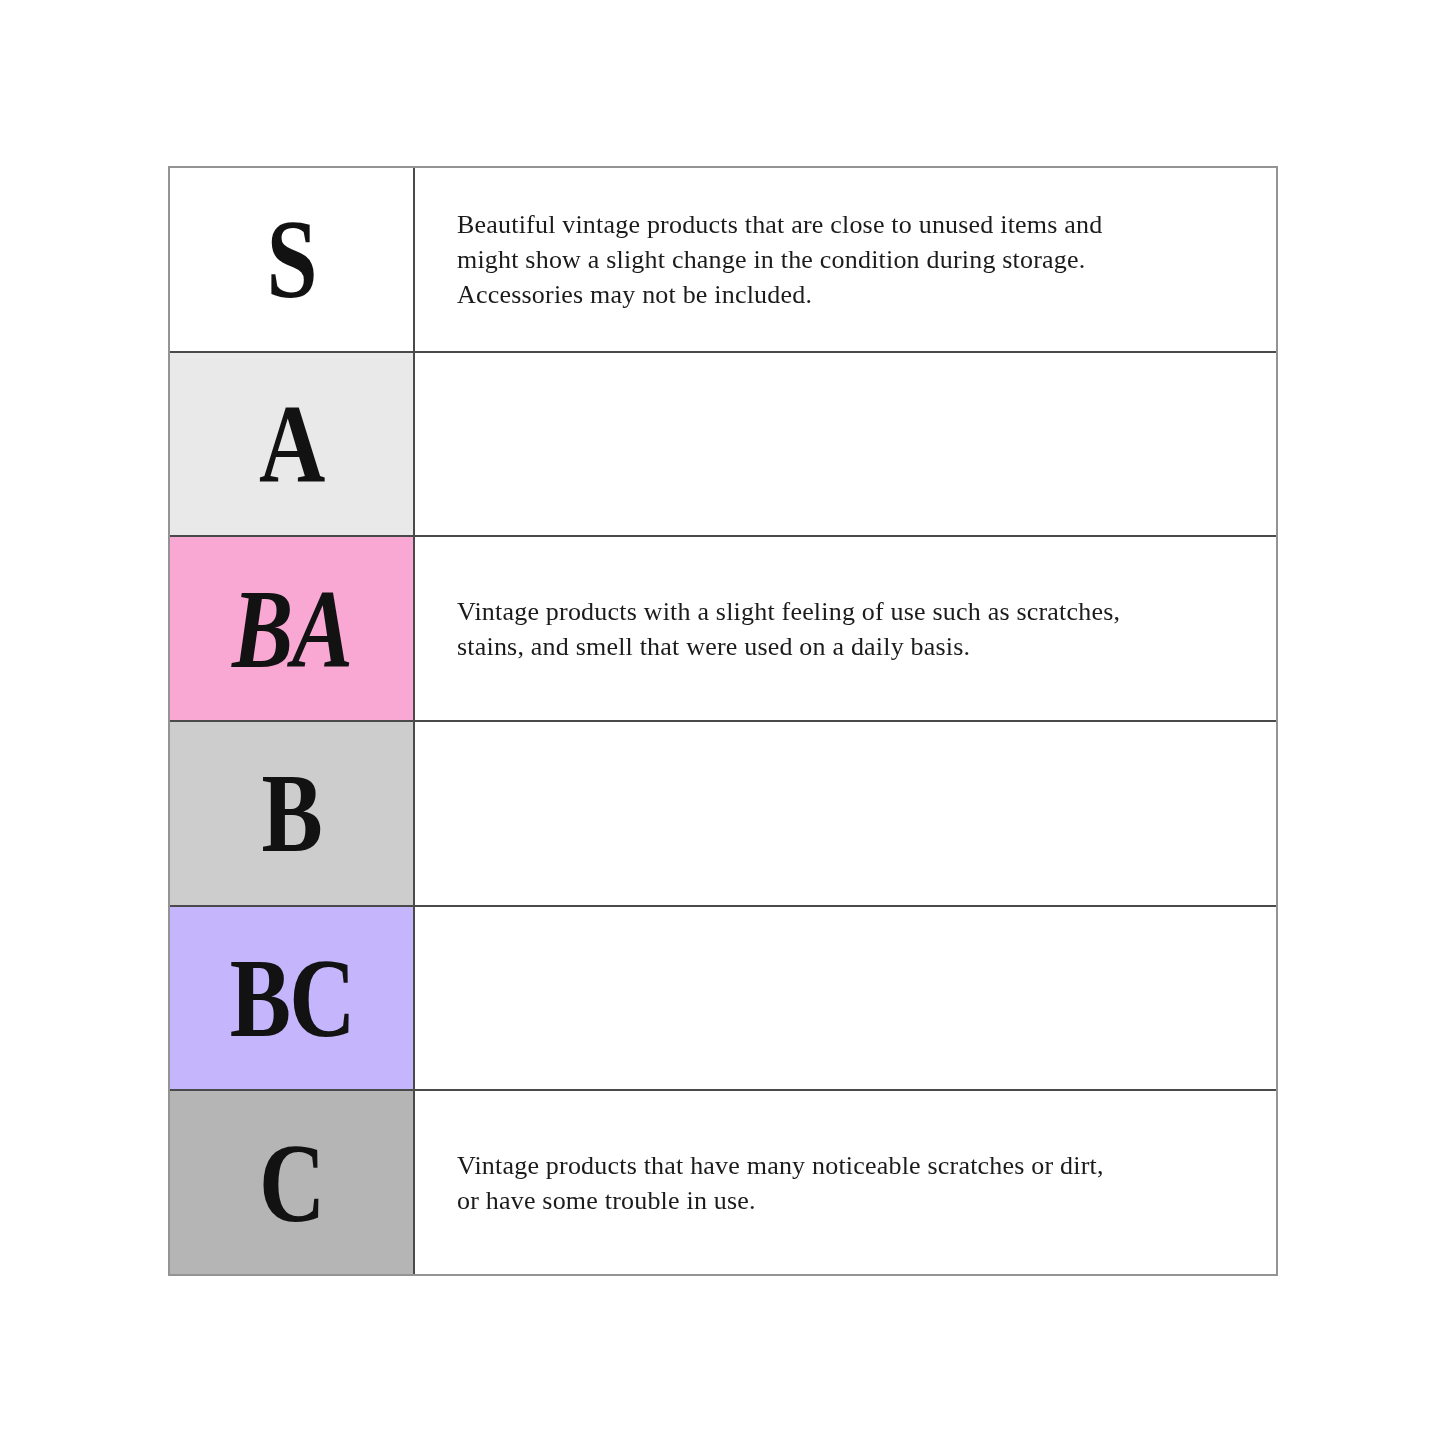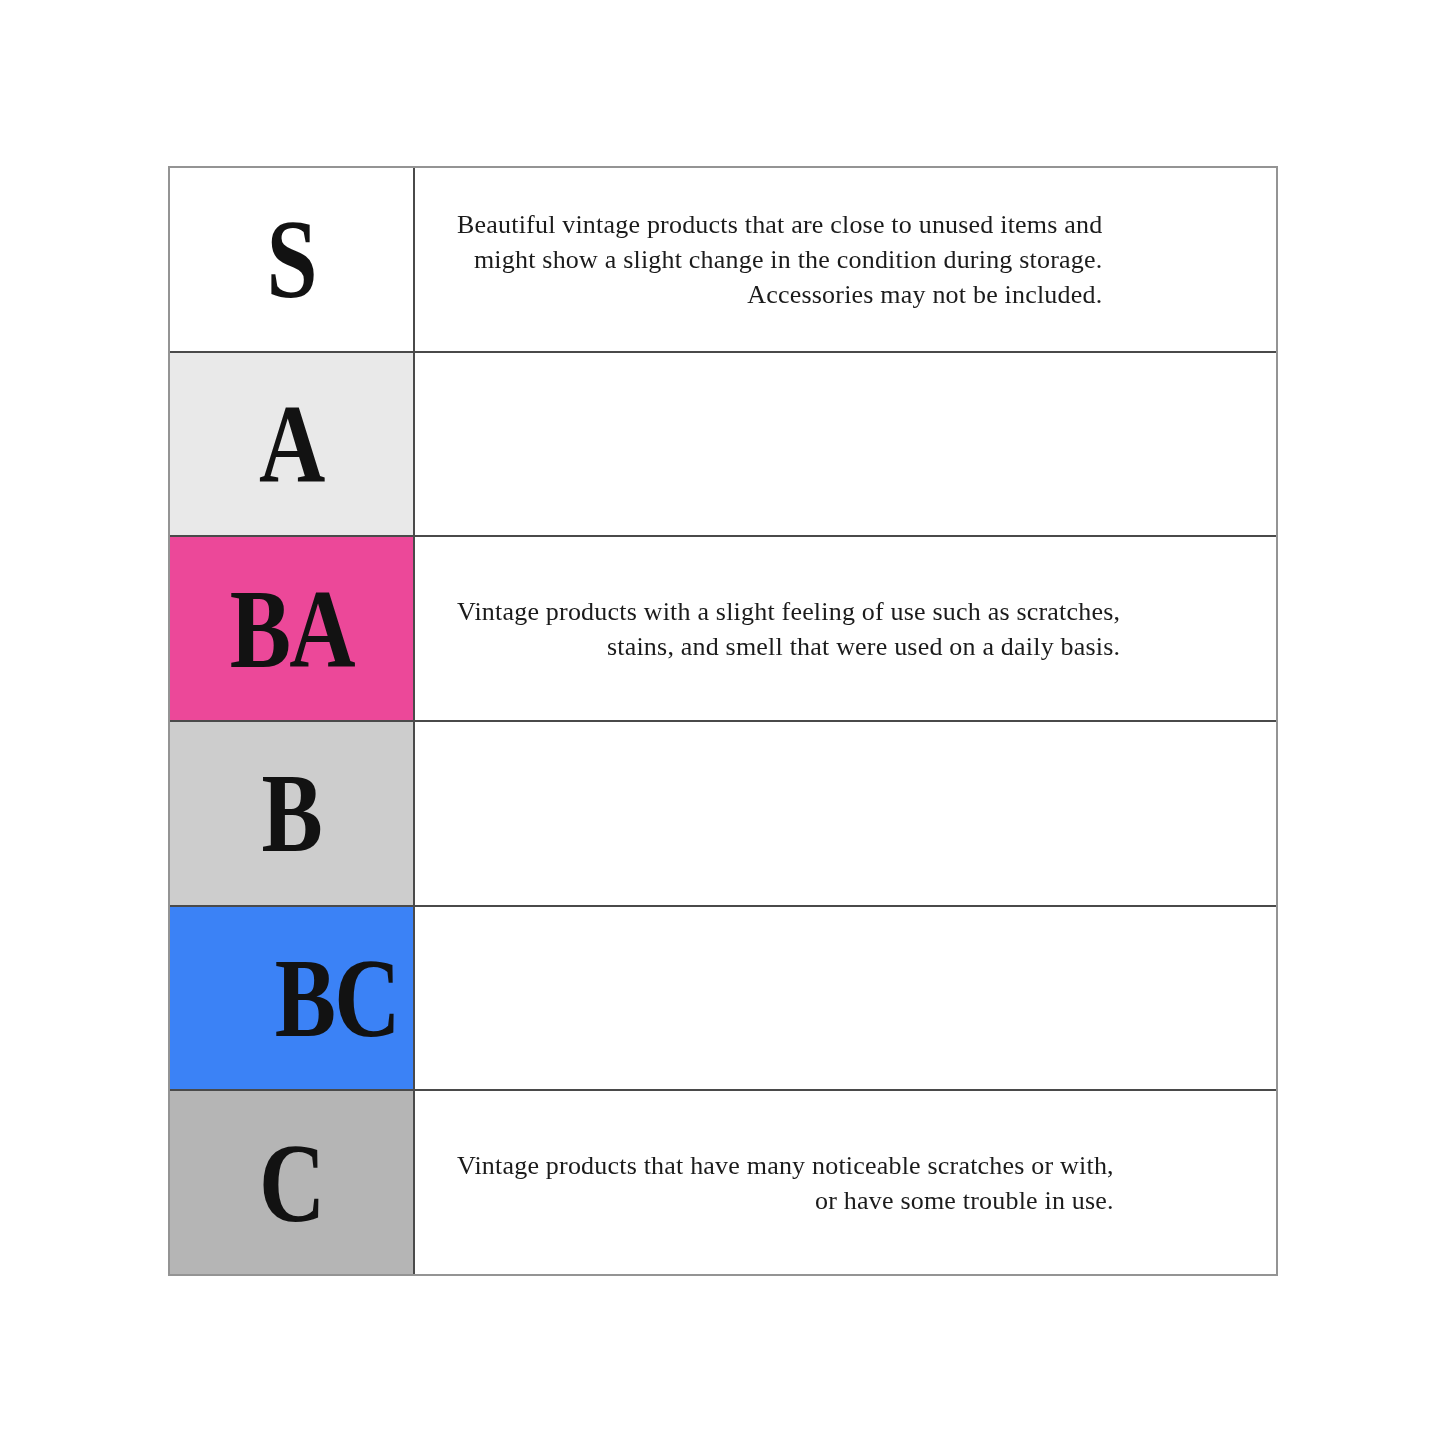--- a/index.html
+++ b/index.html
@@ -57,21 +57,20 @@
     letter-spacing: -2px;
     white-space: nowrap;
   }
   .desc-cell {
     flex: 1;
     display: flex;
     align-items: center;
     padding: 0 36px 0 42px;
     box-sizing: border-box;
     overflow: hidden;
-    text-align: right;
   }
   .grade-description {
     font-family: "Liberation Serif", serif;
     font-size: 26px;
     line-height: 35px;
     color: #1b1b1b;
     white-space: pre;
     letter-spacing: 0.2px;
   }
 </style>
@@ -93,45 +92,45 @@
     </div>
 
     <div class="grade-row">
       <div class="grade-cell" style="background: rgb(233, 233, 233);">
         <span class="grade-label">A</span>
       </div>
     </div>
 
 
     <div class="grade-row">
-      <div class="grade-cell" style="background: #ec4899;">
+      <div class="grade-cell" style="background: #f9a8d4; font-style: italic;">
         <span class="grade-label">BA</span>
       </div>
       <div class="desc-cell">
         <span class="grade-description">Vintage products with a slight feeling of use such as scratches,
 stains, and smell that were used on a daily basis.</span>
       </div>
     </div>
 
     <div class="grade-row">
       <div class="grade-cell" style="background: rgb(205, 205, 205);">
         <span class="grade-label">B</span>
       </div>
     </div>
 
     <div class="grade-row">
-      <div class="grade-cell" style="background: #3b82f6; justify-content: flex-end;">
+      <div class="grade-cell" style="background: #c4b5fd;">
         <span class="grade-label">BC</span>
       </div>
     </div>
 
     <div class="grade-row">
       <div class="grade-cell" style="background: rgb(181, 181, 181);">
         <span class="grade-label">C</span>
       </div>
       <div class="desc-cell">
-        <span class="grade-description">Vintage products that have many noticeable scratches or with,
+        <span class="grade-description">Vintage products that have many noticeable scratches or dirt,
 or have some trouble in use.</span>
       </div>
     </div>
 
   </div>
 </div>
 
 </body></html>

